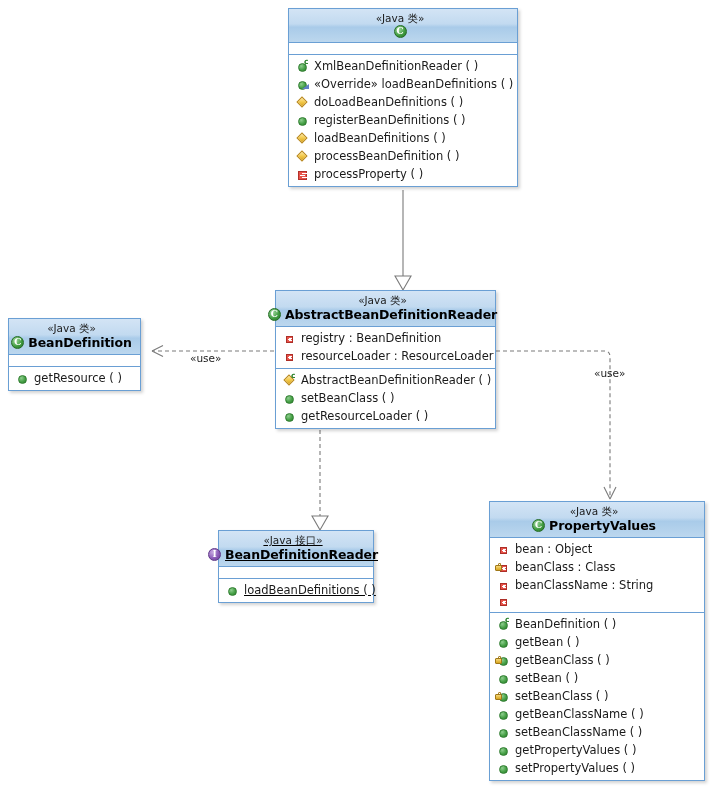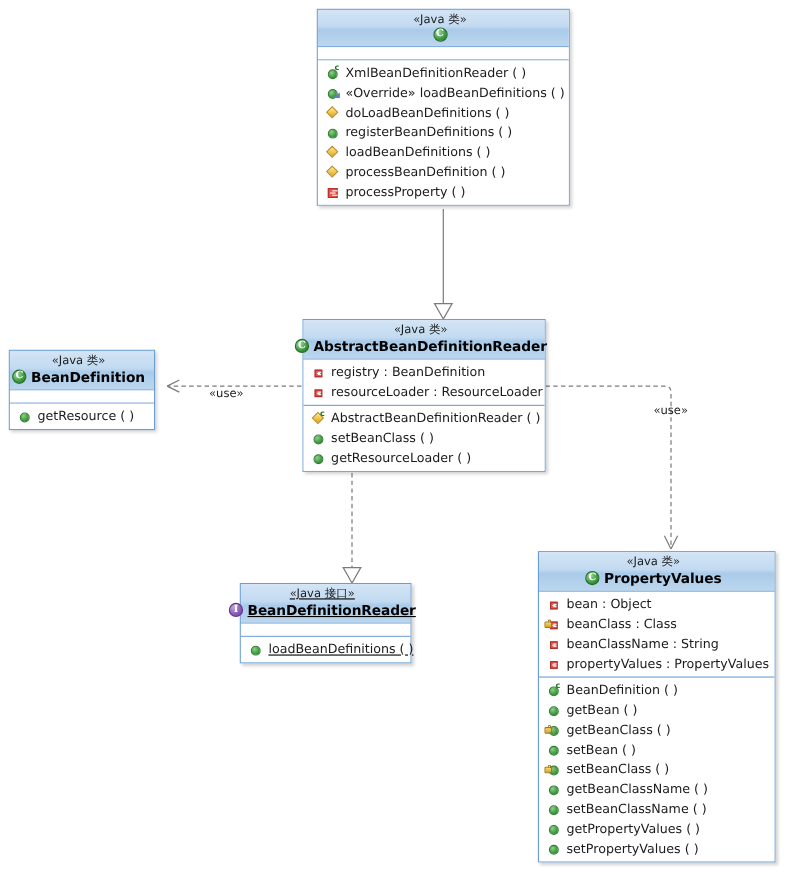--- a/index.html
+++ b/index.html
@@ -404,21 +404,20 @@
       <div class="uml-member">
         <span class="mi">
             <span class="ic-sq-sm-red"></span>
           </span>
         <span class="mlabel">beanClassName : String</span>
       </div>
       <div class="uml-member">
         <span class="mi">
             <span class="ic-sq-sm-red"></span>
           </span>
-        <span class="mlabel">propertyValues : PropertyValues</span>
       </div>
     </div>
     <div class="uml-section">
       <div class="uml-member">
         <span class="mi">
             <span class="ic-circle-green"></span>
             <span class="sup-c">c</span>
           </span>
         <span class="mlabel">BeanDefinition ( )</span>
       </div>

